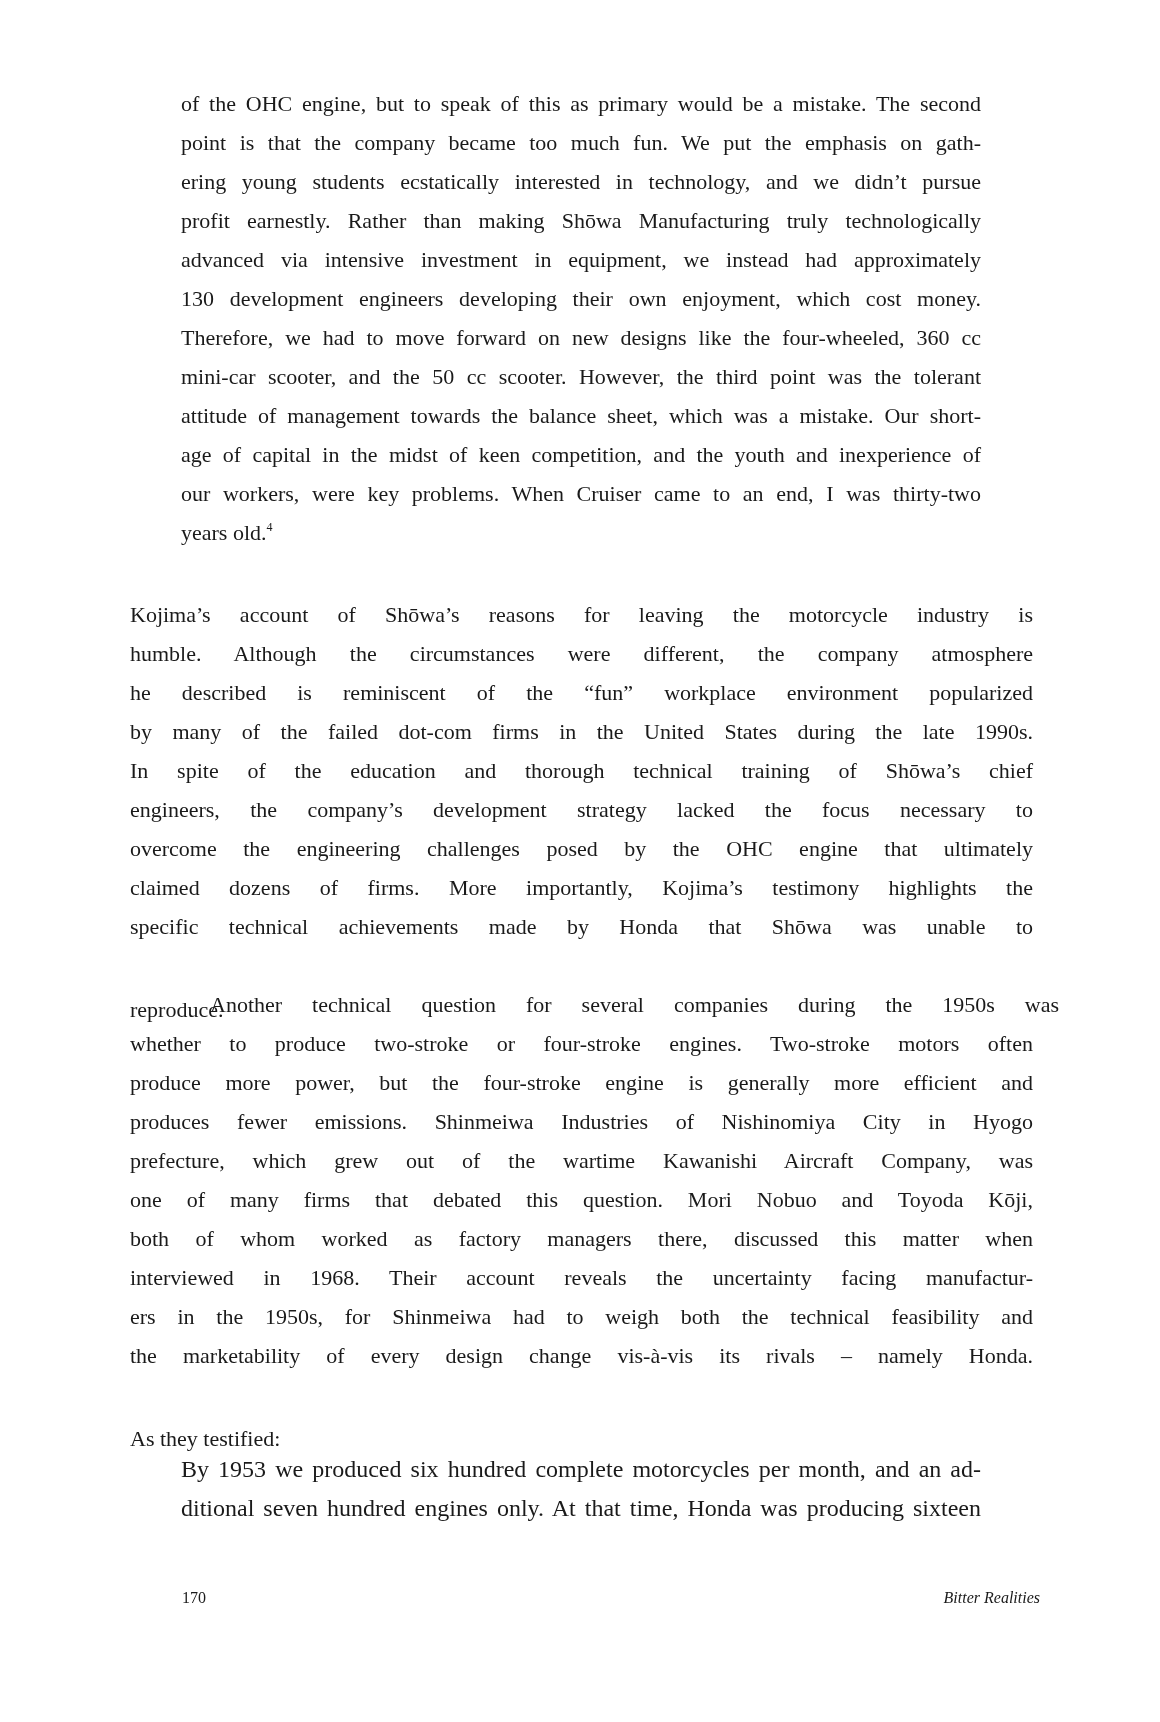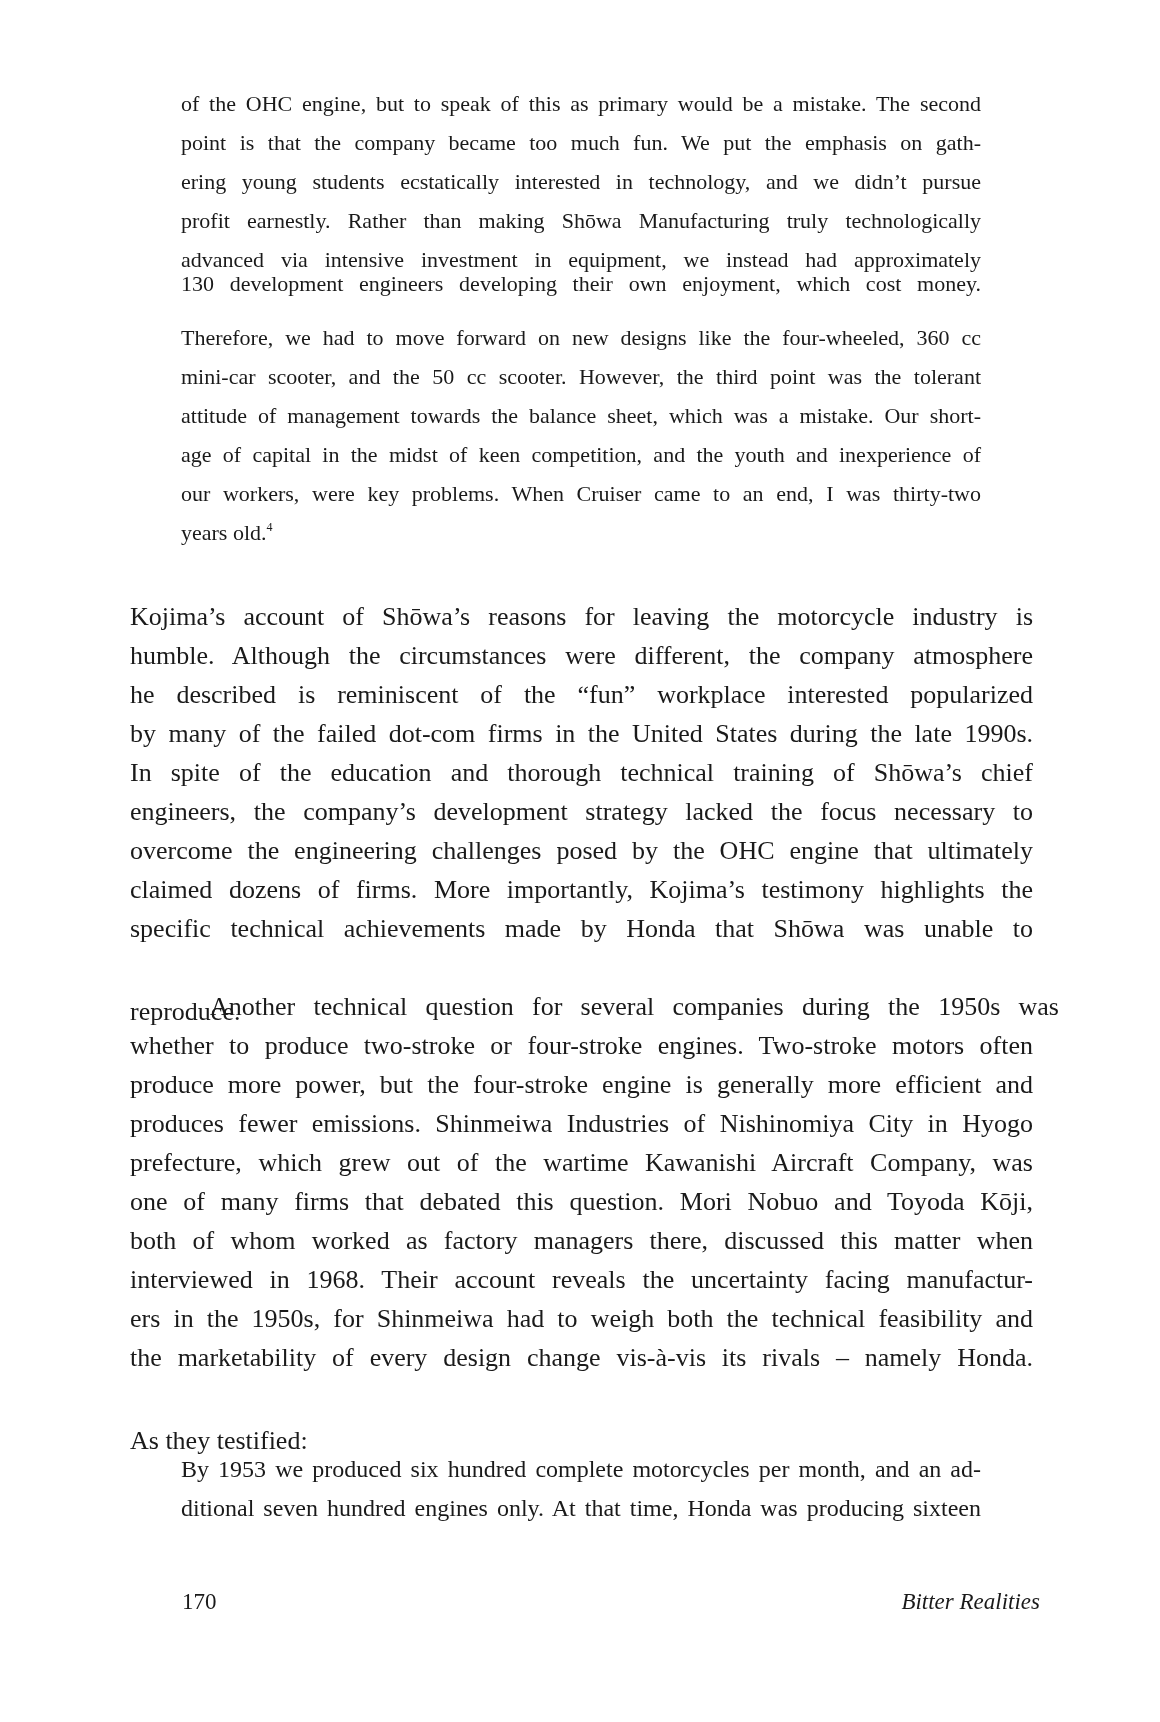--- a/index.html
+++ b/index.html
@@ -34,21 +34,21 @@
       text-align: justify;
       text-align-last: justify;
     }
     .quote .line.last {
       text-align-last: left;
     }
     
     .body-text .line {
       left: 130px;
       width: 903px;
-      font-size: 26px;
+      font-size: 22px;
       text-align: justify;
       text-align-last: justify;
     }
     .body-text .line.last {
       text-align-last: left;
       margin-top: 44px;
     }
     .body-text .line.indent {
       left: 178px;
       width: 849px;
@@ -62,21 +62,21 @@
       text-align-last: justify;
     }
     sup.fn {
       font-size: 12px;
       vertical-align: 9px;
       line-height: 0;
     }
     .footer {
       position: absolute;
       top: 1590px;
-      font-size: 23px;
+      font-size: 16px;
       line-height: 1;
     }
     .folio {
       left: 182px;
     }
     .running-head {
       right: 120px;
       font-style: italic;
     }
   </style>
@@ -84,34 +84,34 @@
 <body>
 
 <div class="page">
 
   <div class="quote">
     <div class="line" style="top:93px">of the OHC engine, but to speak of this as primary would be a mistake. The second</div>
     <div class="line" style="top:132px">point is that the company became too much fun. We put the emphasis on gath-</div>
     <div class="line" style="top:171px">ering young students ecstatically interested in technology, and we didn’t pursue</div>
     <div class="line" style="top:210px">profit earnestly. Rather than making Shōwa Manufacturing truly technologically</div>
     <div class="line" style="top:249px">advanced via intensive investment in equipment, we instead had approximately</div>
-    <div class="line" style="top:273px">130 development engineers developing their own enjoyment, which cost money.</div>
+    <div class="line" style="top:288px">130 development engineers developing their own enjoyment, which cost money.</div>
     <div class="line" style="top:327px">Therefore, we had to move forward on new designs like the four-wheeled, 360 cc</div>
     <div class="line" style="top:366px">mini-car scooter, and the 50 cc scooter. However, the third point was the tolerant</div>
     <div class="line" style="top:405px">attitude of management towards the balance sheet, which was a mistake. Our short-</div>
     <div class="line" style="top:444px">age of capital in the midst of keen competition, and the youth and inexperience of</div>
     <div class="line" style="top:483px">our workers, were key problems. When Cruiser came to an end, I was thirty-two</div>
     <div class="line last" style="top:522px"><span>years old.</span><sup class="fn">4</sup></div>
   </div>
 
   <div class="body-text">
     <div>
       <div class="line" style="top:604px">Kojima’s account of Shōwa’s reasons for leaving the motorcycle industry is</div>
       <div class="line" style="top:643px">humble. Although the circumstances were different, the company atmosphere</div>
-      <div class="line" style="top:682px">he described is reminiscent of the “fun” workplace interested popularized</div>
+      <div class="line" style="top:682px">he described is reminiscent of the “fun” workplace environment popularized</div>
       <div class="line" style="top:721px">by many of the failed dot-com firms in the United States during the late 1990s.</div>
       <div class="line" style="top:760px">In spite of the education and thorough technical training of Shōwa’s chief</div>
       <div class="line" style="top:799px">engineers, the company’s development strategy lacked the focus necessary to</div>
       <div class="line" style="top:838px">overcome the engineering challenges posed by the OHC engine that ultimately</div>
       <div class="line" style="top:877px">claimed dozens of firms. More importantly, Kojima’s testimony highlights the</div>
       <div class="line" style="top:916px">specific technical achievements made by Honda that Shōwa was unable to</div>
       <div class="line last" style="top:955px">reproduce.</div>
     </div>
     <div>
       <div class="line indent" style="top:994px">Another technical question for several companies during the 1950s was</div>

